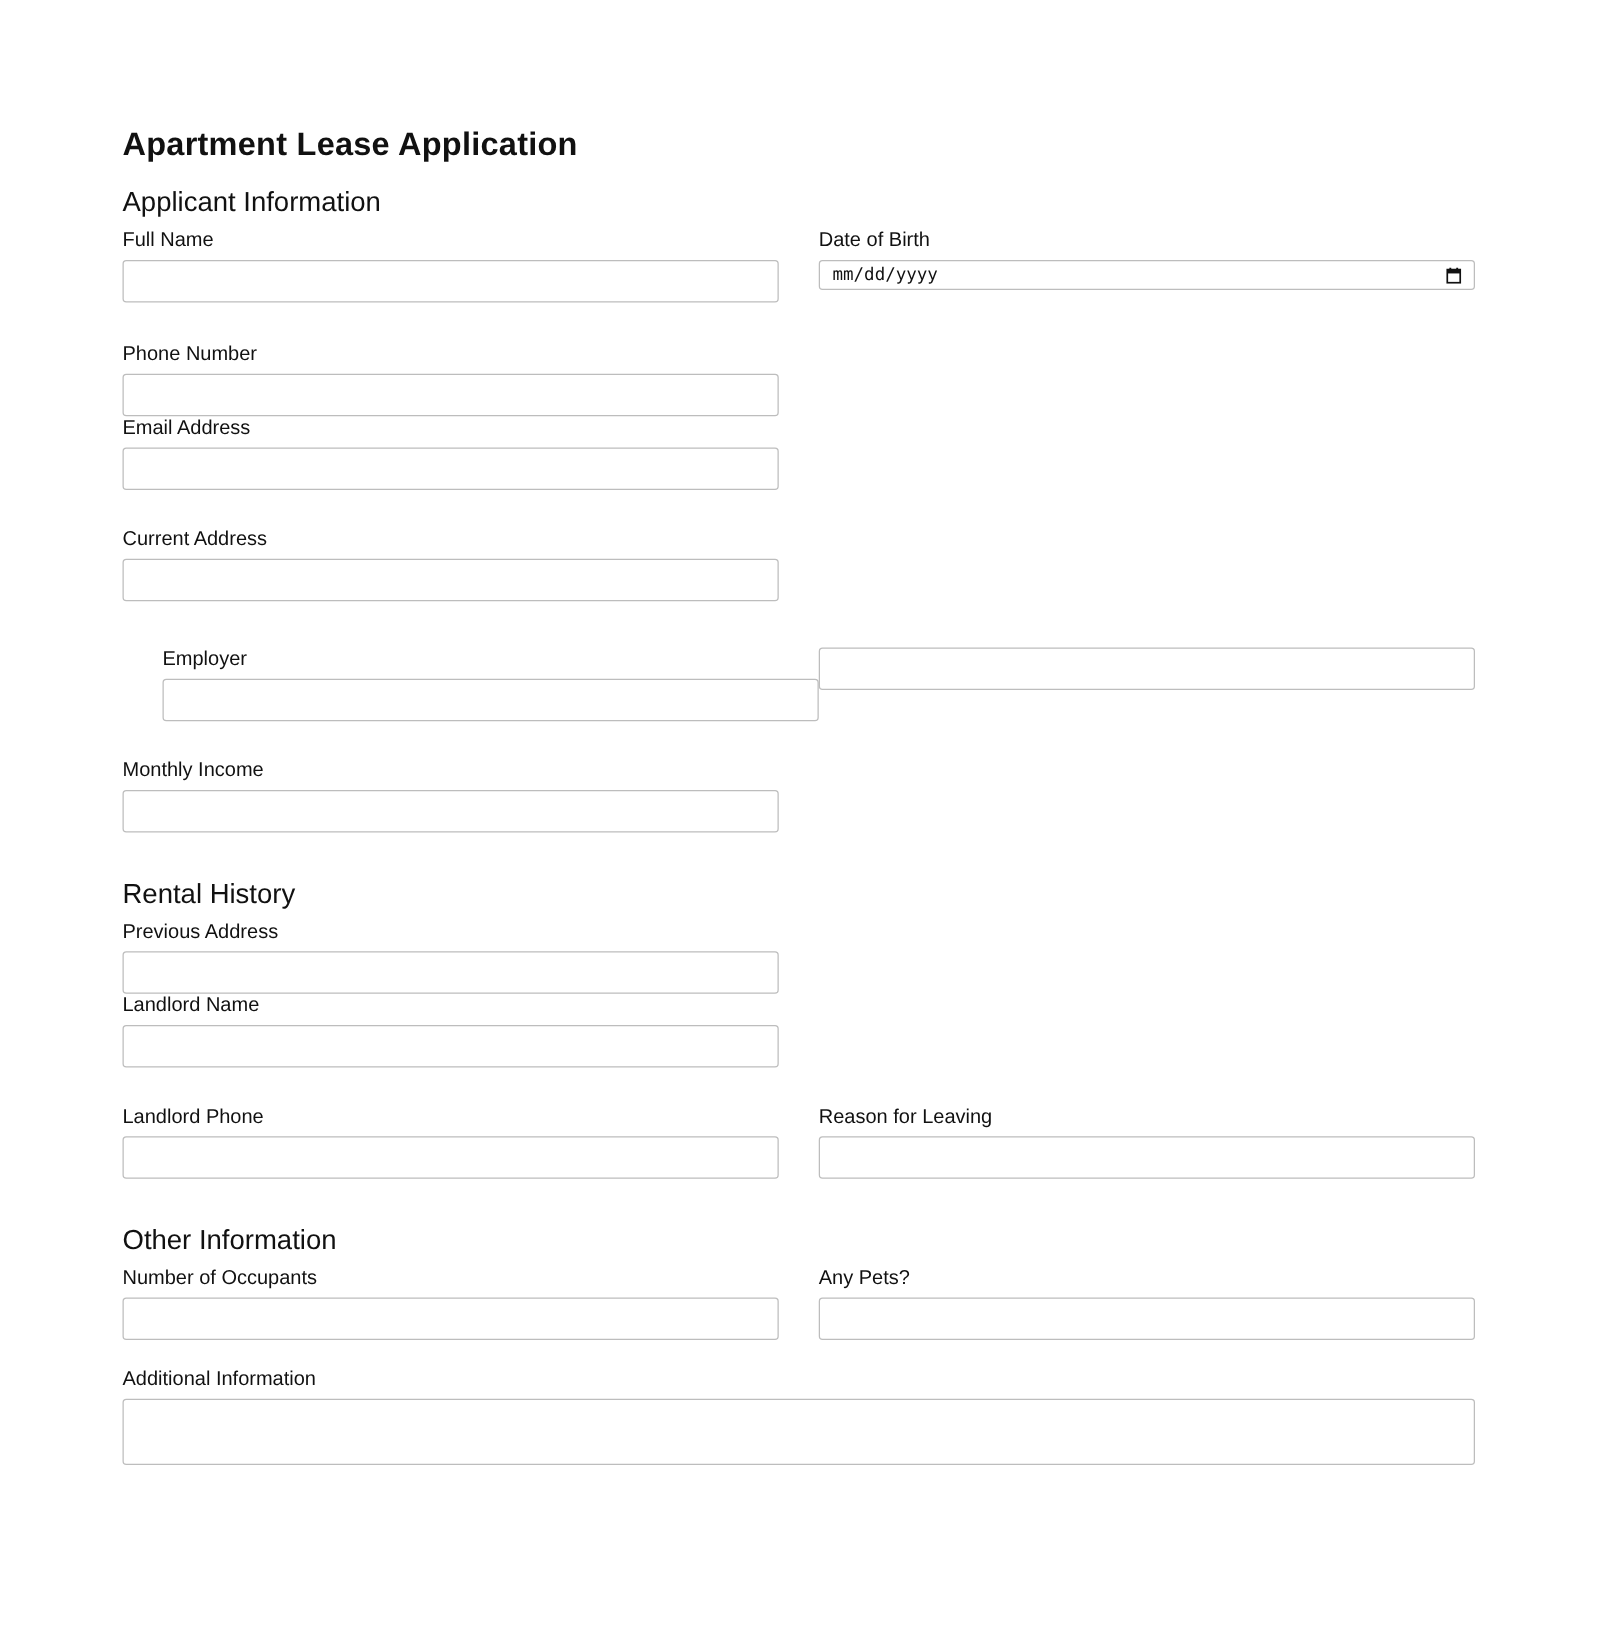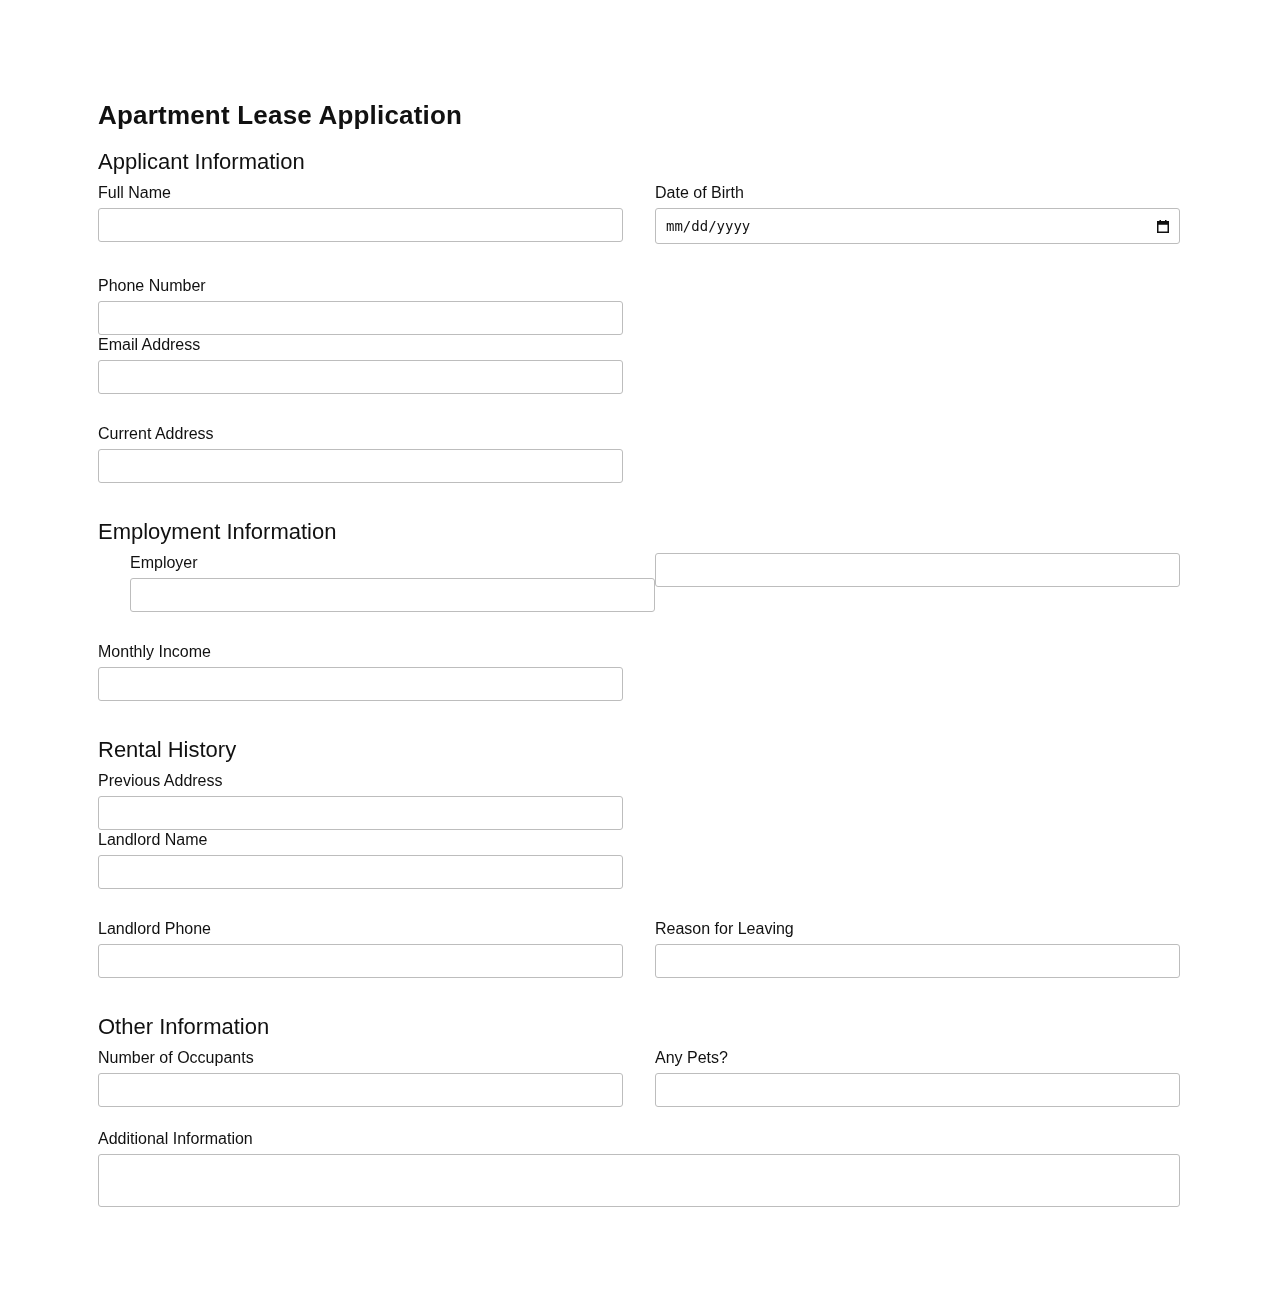--- a/index.html
+++ b/index.html
@@ -51,21 +51,21 @@
       font-family: "Liberation Sans", sans-serif;
       font-size: 15px;
       margin: 0;
       padding: 4px 8px;
     }
     textarea { height: 53px; resize: none; }
     .date-input {
       position: relative;
       box-sizing: border-box;
       width: 100%;
-      height: 36px;
+      height: 24px;
       border: 1px solid #bdbdbd;
       border-radius: 3px;
       display: flex;
       align-items: center;
       justify-content: space-between;
       padding: 0 10px;
     }
     .date-text {
       font-family: "DejaVu Sans Mono", "Liberation Mono", monospace;
       font-size: 14px;
@@ -119,21 +119,20 @@
 
     <div class="row" style="margin-top:30px;">
       <div class="field">
         <label>Current Address</label>
         <input type="text" value="" style="">
       </div>
     </div>
   </div>
 
   <div style="margin-top:37px;">
-    <h2>Employment Information</h2>
     <div class="row" style="margin-top:9px;justify-content:flex-end;">
       <div class="field">
         <label>Employer</label>
         <input type="text" value="" style="">
       </div>
       <div class="field">
         <input type="text" value="" style="">
       </div>
     </div>
 

